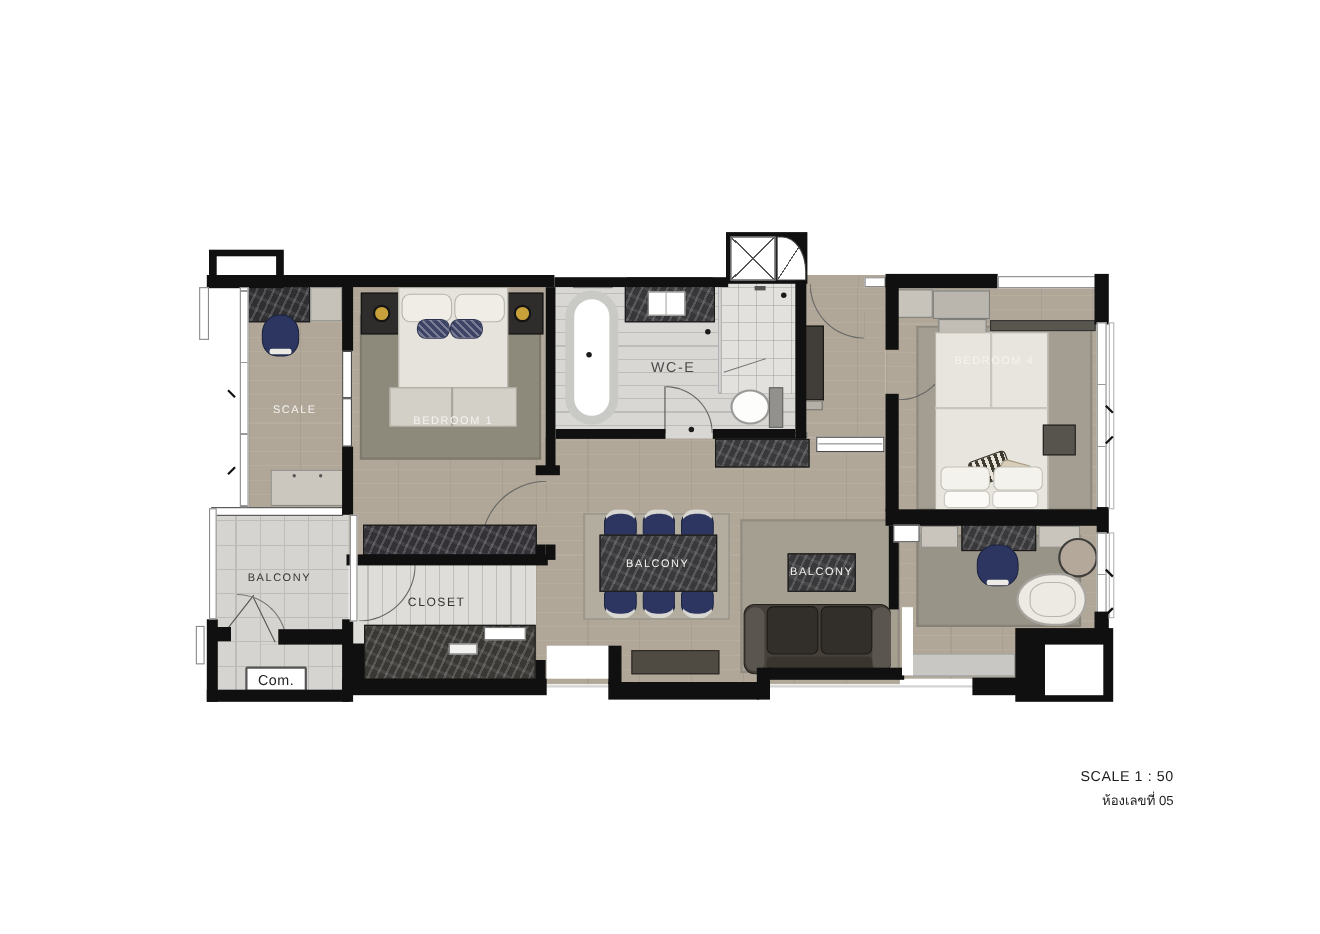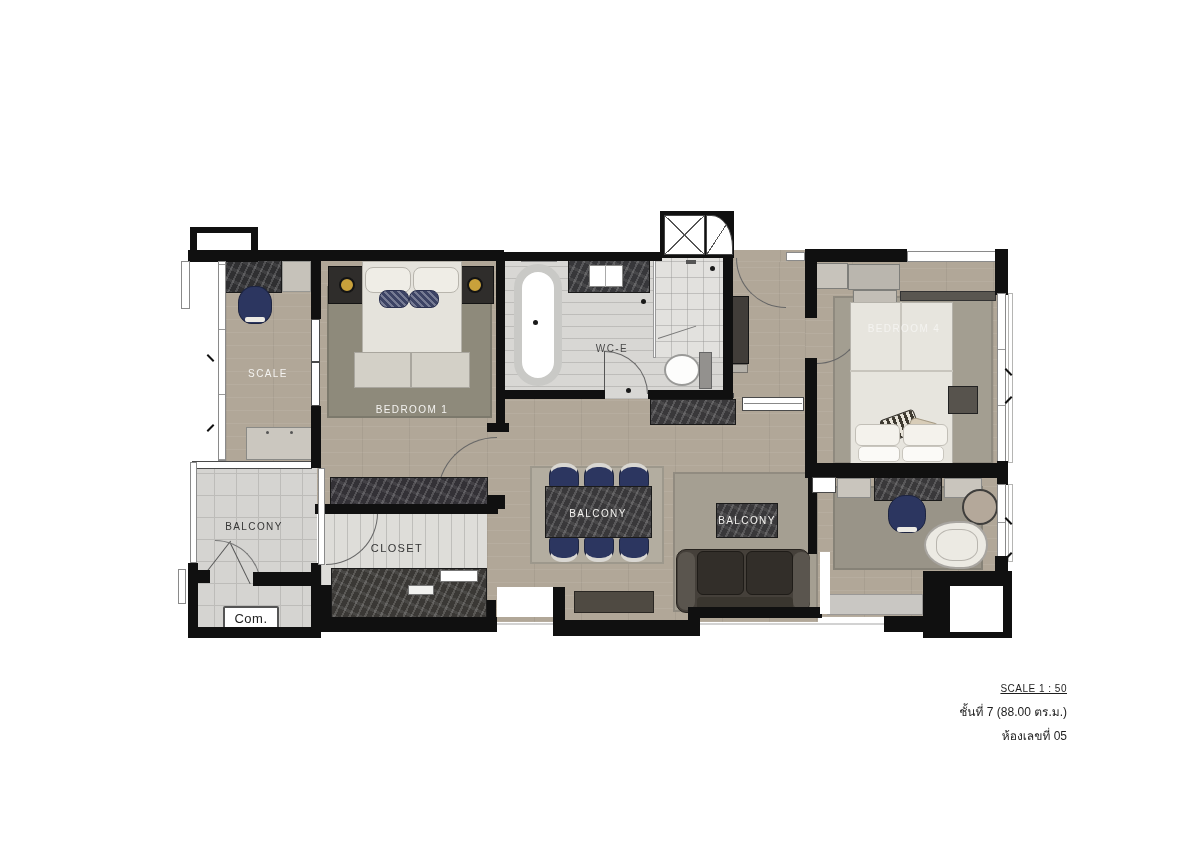--- a/index.html
+++ b/index.html
@@ -33,21 +33,21 @@
   .arc{position:absolute;box-sizing:border-box;}
   .dot{position:absolute;width:5px;height:5px;background:#1a1a1a;border-radius:50%;}
   .tick{position:absolute;width:9px;height:2px;background:#111;}
   .gx{position:absolute;background-color:#fff;border:1px solid #444;box-sizing:border-box;
       background-image:linear-gradient(to bottom right,transparent 48.8%,#555 48.8% 51.2%,transparent 51.2%),
                        linear-gradient(to bottom left,transparent 48.8%,#555 48.8% 51.2%,transparent 51.2%);}
   .gd{position:absolute;background-color:#fff;border:1px solid #444;box-sizing:border-box;
       background-image:linear-gradient(to bottom right,transparent 48.8%,#555 48.8% 51.2%,transparent 51.2%);}
   #title-block{position:absolute;left:767px;top:682px;width:300px;text-align:right;color:#0c0c0c;}
   #title-block .t1{font-size:27px;line-height:1.05;}
-  #title-block .t2{font-size:10px;letter-spacing:.5px;margin-top:1px;color:#1e1e1e;text-decoration:underline;}
+  #title-block .t2{font-size:13px;letter-spacing:.5px;margin-top:16px;color:#1e1e1e;}
   #title-block .t3{font-size:12px;margin-top:8px;color:#1e1e1e;}
   #title-block .t4{font-size:12px;margin-top:5px;color:#1e1e1e;}
   #watermark{position:absolute;left:868px;top:740px;font-size:88px;font-weight:bold;
              color:#dbdbdb;letter-spacing:0;line-height:1;}
 </style>
 </head>
 <body>
 
 <div id="stage">
 
@@ -232,28 +232,27 @@
   <div class="win" style="left:178px;top:569px;width:8px;height:35px;"></div>
 
   <div class="tick" style="left:1004px;top:371px;transform:rotate(45deg);"></div>
   <div class="tick" style="left:1004px;top:399px;transform:rotate(135deg);"></div>
   <div class="tick" style="left:1004px;top:520px;transform:rotate(45deg);"></div>
   <div class="tick" style="left:1004px;top:555px;transform:rotate(135deg);"></div>
   <div class="tick" style="left:206px;top:357px;transform:rotate(45deg);"></div>
   <div class="tick" style="left:206px;top:427px;transform:rotate(135deg);"></div>
 
   <div class="lbl" style="left:268px;top:373px;">SCALE</div>
-  <div class="lbl" style="left:412px;top:409px;">BEDROOM 1</div>
-  <div class="lbl dark" style="left:612px;top:348px;font-size:10px;color:#4a4a4a;">WC-E</div>
+  <div class="lbl" style="left:412px;top:383px;">BEDROOM 1</div>
+  <div class="lbl dark" style="left:612px;top:334px;font-size:13px;color:#4a4a4a;">WC-E</div>
   <div class="lbl" style="left:904px;top:328px;">BEDROOM 4</div>
   <div class="lbl dark" style="left:254px;top:526px;">BALCONY</div>
   <div class="lbl dark" style="left:397px;top:548px;font-size:11px;">CLOSET</div>
   <div class="lbl" style="left:598px;top:513px;">BALCONY</div>
   <div class="lbl" style="left:747px;top:520px;">BALCONY</div>
 
   <div id="title-block">
     <div class="t2">SCALE 1 : 50</div>
-    <div class="t3">ชั้นที่ 7 (88.00 ตร.ม.)</div>
     <div class="t4">ห้องเลขที่ 05</div>
   </div>
 
 
 </div>
 
 </body></html>

